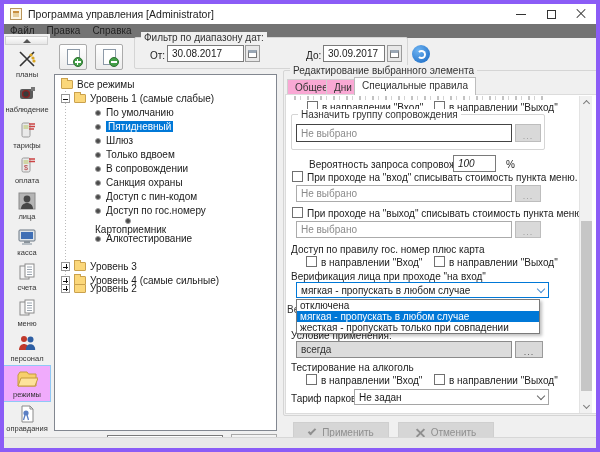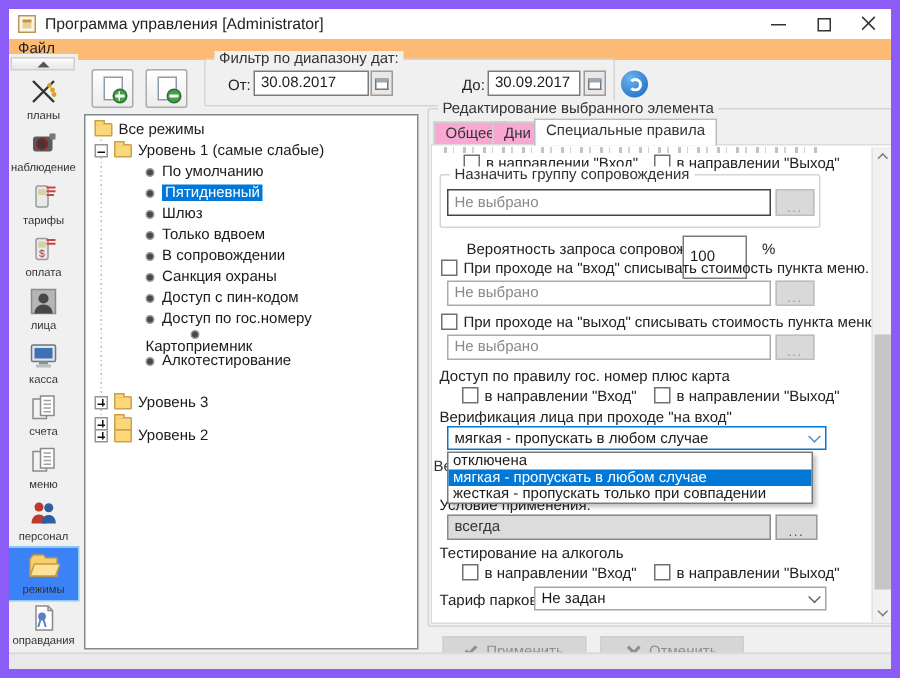--- a/index.html
+++ b/index.html
@@ -1,50 +1,50 @@
 <!DOCTYPE html>
 <html><head>
 <meta charset="utf-8">
 <style>
   html,body{margin:0;padding:0;background:#cfd3d8;}
   *{box-sizing:border-box;}
   .win{position:relative;width:600px;height:452px;background:#f0f0f0;
        font-family:"Liberation Sans",sans-serif;font-size:10px;color:#1a1a1a;
-       border:6px solid #8b5cf6;overflow:hidden;}
+       border:4px solid #8b5cf6;overflow:hidden;}
   .abs{position:absolute;}
 
   
   .titlebar{position:absolute;left:0;top:0;right:0;height:20px;background:#ffffff;
             display:flex;align-items:center;}
   .appicon{width:12px;height:12px;margin:0 6px 0 6px;border:1px solid #b9955a;background:#fdf6e3;
            position:relative;}
   .appicon::after{content:"";position:absolute;left:2px;top:2px;right:2px;height:2px;background:#c98f3d;}
   .appicon::before{content:"";position:absolute;left:2px;bottom:2px;right:2px;height:4px;background:#e7cf9e;}
   .title-text{font-size:10.5px;color:#222;}
   .wctrls{margin-left:auto;display:flex;height:100%;}
   .wbtn{width:30px;height:100%;display:flex;align-items:center;justify-content:center;}
   .ic-min{width:10px;height:1px;background:#333;}
   .ic-max{width:9px;height:9px;border:1px solid #333;}
   .ic-close{position:relative;width:10px;height:10px;}
   .ic-close::before,.ic-close::after{content:"";position:absolute;left:-1px;top:4px;width:12px;height:1px;background:#333;}
   .ic-close::before{transform:rotate(45deg);} .ic-close::after{transform:rotate(-45deg);}
 
   
-  .menubar{position:absolute;left:0;top:20px;right:0;height:14px;background:#fdba74;display:flex;flex-direction:column;}
+  .menubar{position:absolute;left:0;top:20px;right:0;height:14px;background:#737373;display:flex;}
   .menu-item{padding:1px 6px;color:#222;}
 
   
   .sidebar{position:absolute;left:0;top:30px;width:46px;bottom:0;background:#f0f0f0;}
   .side-scroll{position:absolute;left:1px;right:2px;height:9px;background:linear-gradient(#fdfdfd,#e7e7e7);
                border:1px solid #cfcfcf;display:flex;align-items:center;justify-content:center;}
   .tri-up{width:0;height:0;border-left:4px solid transparent;border-right:4px solid transparent;border-bottom:4px solid #555;}
   .tri-down{width:0;height:0;border-left:4px solid transparent;border-right:4px solid transparent;border-top:4px solid #555;}
   .side-items{position:absolute;left:0;top:12px;right:0;bottom:11px;display:flex;flex-direction:column;}
   .side-item{flex:1;display:flex;flex-direction:column;align-items:center;justify-content:center;gap:1px;}
-  .side-item.selected{background:#3b82f6;outline:1px solid #90c8f6;}
+  .side-item.selected{background:#f0abfc;outline:1px solid #90c8f6;}
   .side-label{font-size:7.5px;color:#333;white-space:nowrap;}
   .side-item svg{display:block;}
 
   
   .toolbtn{position:absolute;width:28px;height:26px;background:linear-gradient(#ffffff,#ececec);
            border:1px solid #ababab;border-radius:2px;display:flex;align-items:center;justify-content:center;}
   .page{width:13px;height:16px;background:#fff;border:1px solid #8d9aa8;position:relative;}
   .badge{position:absolute;right:-4px;bottom:-3px;width:10px;height:10px;border-radius:50%;
          display:flex;align-items:center;justify-content:center;}
   .badge.green{background:#43a047;border:1px solid #2e7031;}
@@ -341,20 +341,21 @@
         </div>
       <div class="folder"></div>
       <span>Уровень 3</span>
     </div>
     <div class="trow" style="left:6px;top:199px;">
       <div class="expander">
           <div class="h"></div>
           <div class="v"></div>
         </div>
       <div class="folder"></div>
+      <span>Уровень 4 (самые сильные)</span>
     </div>
   </div>
 
   <div class="lbl" style="left:52px;top:436px;">Название:</div>
   <div class="field" style="left:103px;top:431px;width:116px;height:17px;"></div>
   <div class="btn abs" style="left:227px;top:430px;width:46px;height:19px;">Поиск</div>
 
   <div class="groupbox" style="left:279px;top:66px;width:318px;height:346px;">
     <div class="groupbox-label">Редактирование выбранного элемента</div>
   </div>
@@ -372,21 +373,21 @@
   <div class="cb" style="left:430px;top:97px;"></div>
   <div class="lbl" style="left:445px;top:98px;">в направлении "Выход"</div>
 
   <div class="groupbox" style="left:287px;top:110px;width:254px;height:36px;background:#fff;">
     <div class="groupbox-label" style="background:#fff;">Назначить группу сопровождения</div>
   </div>
   <div class="field" style="left:292px;top:120px;width:216px;height:18px;color:#8a8a8a;border-color:#444;">Не выбрано</div>
   <div class="dots" style="left:511px;top:120px;width:26px;height:18px;">...</div>
 
   <div class="lbl" style="left:305px;top:155px;">Вероятность запроса сопровождения:</div>
-  <div class="field" style="left:449px;top:151px;width:43px;height:29px;">100</div>
+  <div class="field" style="left:449px;top:151px;width:43px;height:17px;font-style:italic;">100</div>
   <div class="lbl" style="left:502px;top:155px;">%</div>
 
   <div class="cb" style="left:288px;top:167px;"></div>
   <div class="lbl" style="left:303px;top:168px;">При проходе на "вход" списывать стоимость пункта меню.</div>
   <div class="fieldd" style="left:292px;top:181px;width:216px;height:17px;">Не выбрано</div>
   <div class="dots" style="left:511px;top:181px;width:26px;height:17px;">...</div>
 
   <div class="cb" style="left:288px;top:203px;"></div>
   <div class="lbl" style="left:303px;top:204px;">При проходе на "выход" списывать стоимость пункта меню.</div>
   <div class="fieldd" style="left:292px;top:217px;width:216px;height:17px;">Не выбрано</div>

